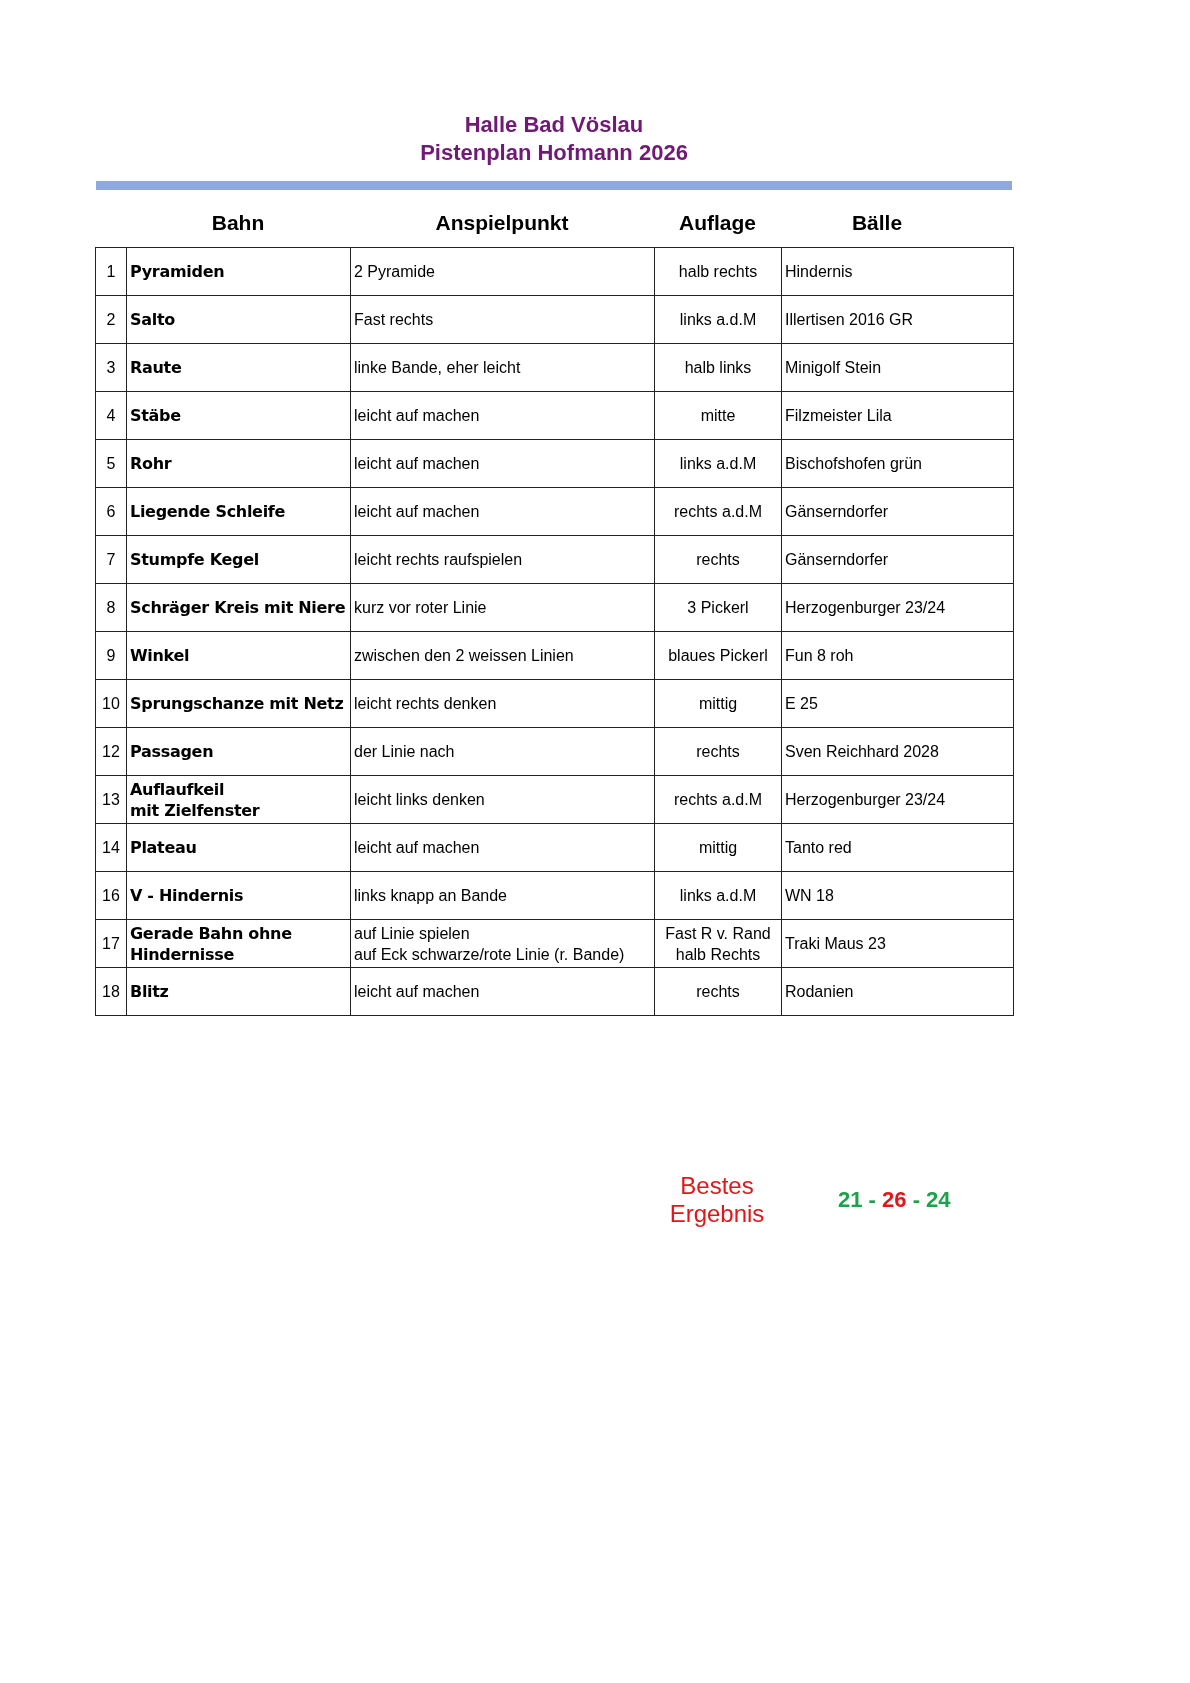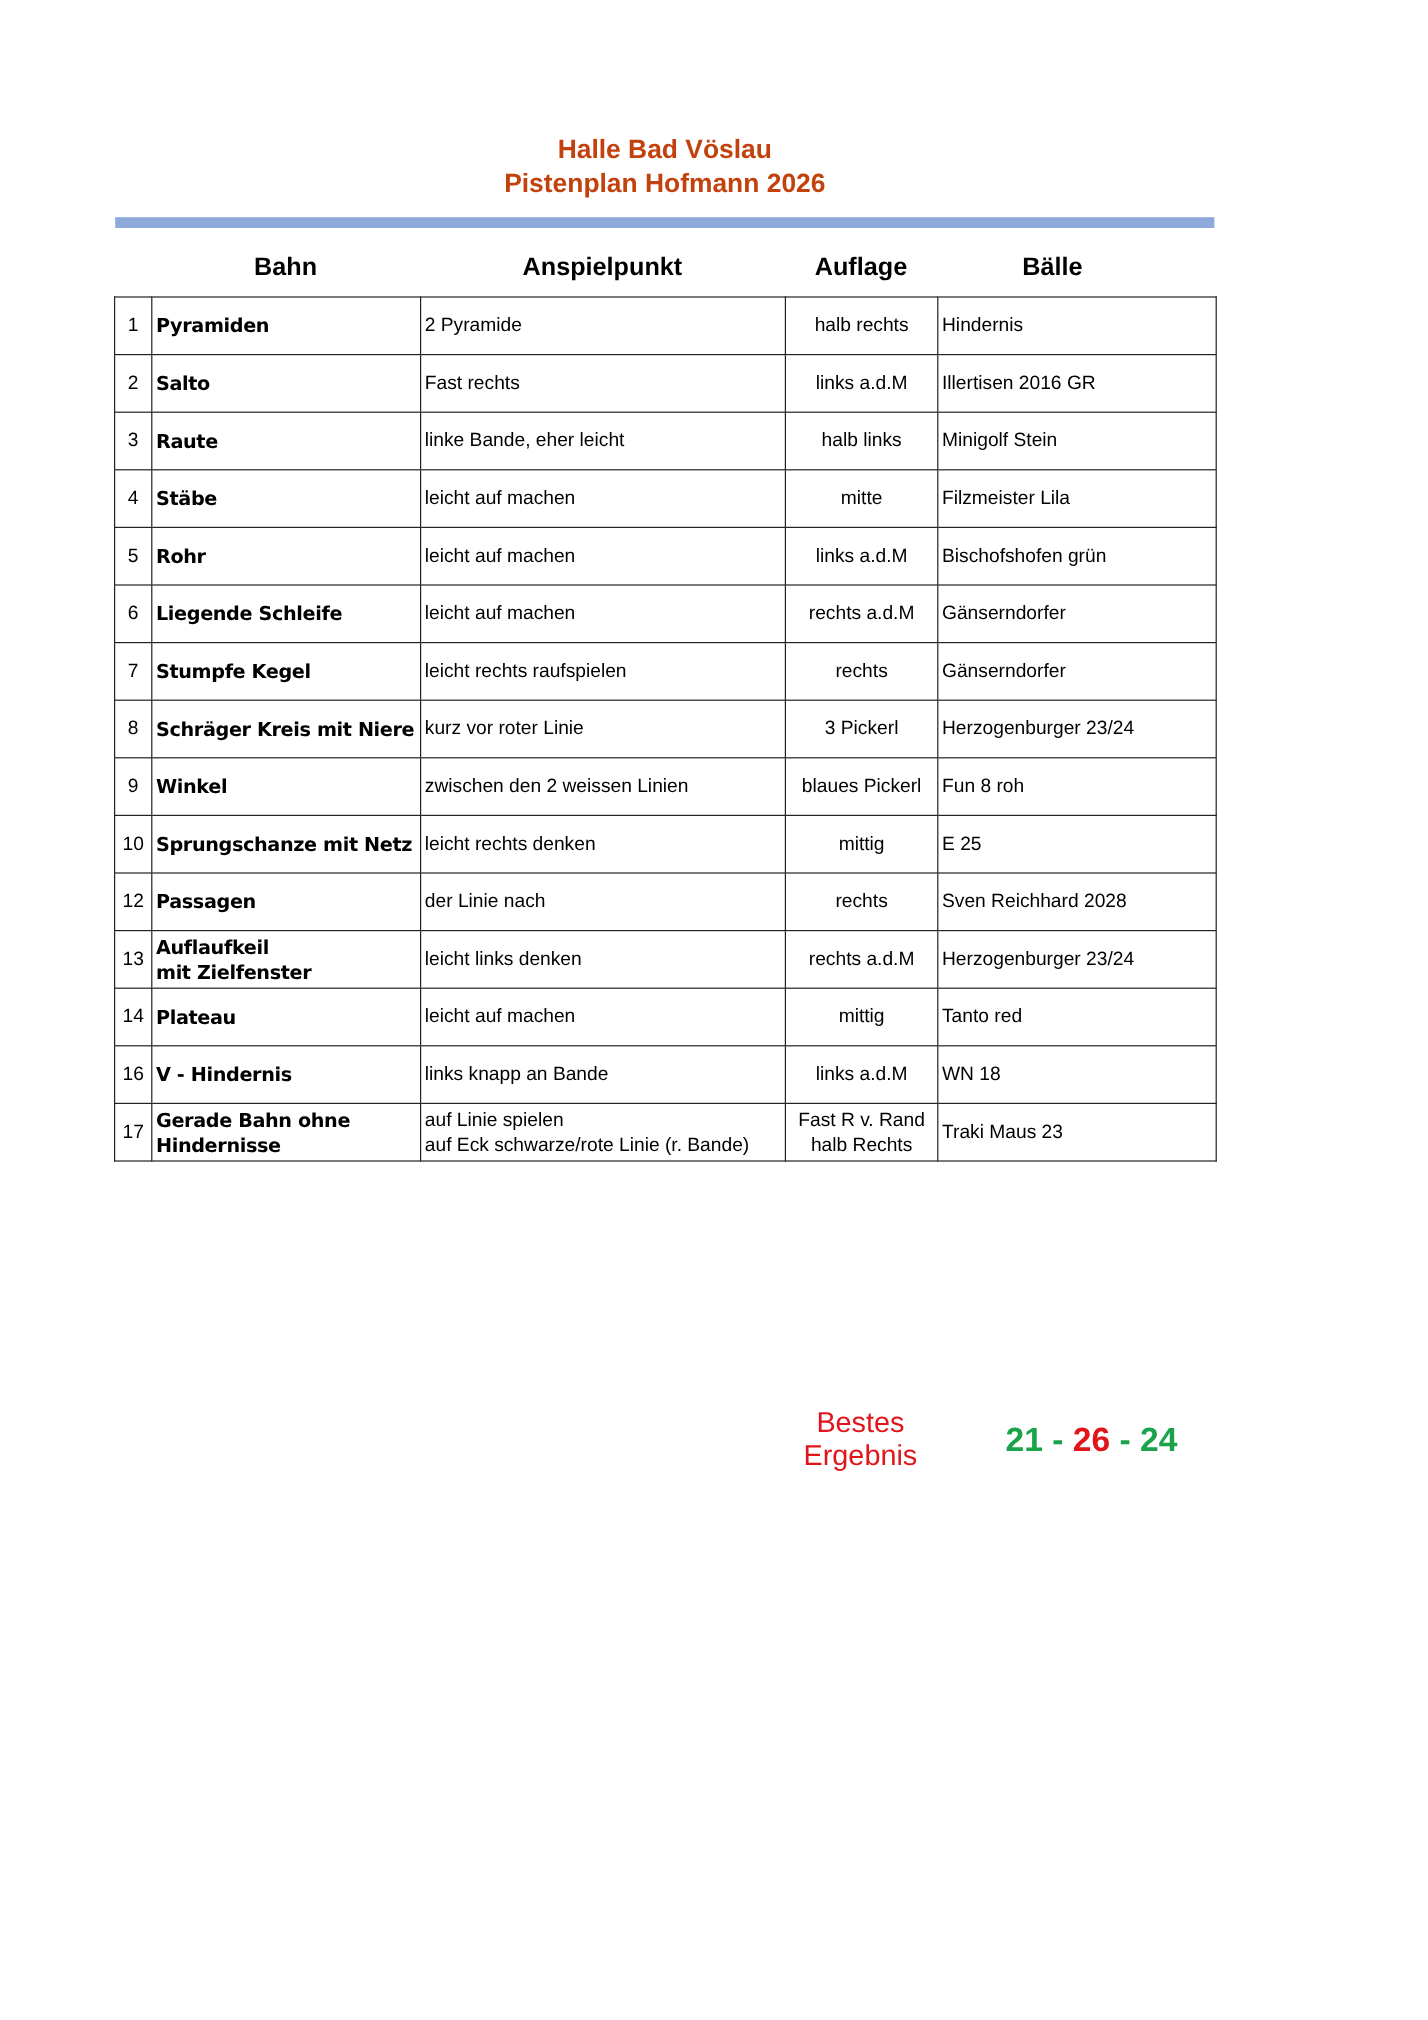--- a/index.html
+++ b/index.html
@@ -13,21 +13,21 @@
       position: relative;
       overflow: hidden;
       font-family: "Liberation Sans", sans-serif;
       color: #000;
     }
     .title {
       position: absolute;
       left: 0;
       width: 1108px;
       text-align: center;
-      color: #c2410c;
+      color: #701a75;
       font-weight: bold;
       font-size: 22px;
       line-height: 28px;
     }
     .title.t1 { top: 111px; }
     .title.t2 { top: 139px; }
     .blue-bar {
       position: absolute;
       left: 96px;
       top: 181px;
@@ -86,21 +86,21 @@
       width: 114px;
       text-align: center;
       color: #e0161b;
       font-size: 24px;
       line-height: 28px;
     }
     .score {
       position: absolute;
       left: 838px;
       top: 1186px;
-      font-size: 28px;
+      font-size: 22px;
       font-weight: bold;
       line-height: 28px;
       white-space: pre;
     }
     .score .g { color: #1aa34a; }
     .score .r { color: #e0161b; }
   </style>
 </head>
 <body>
 
@@ -314,20 +314,33 @@
         <td class="ansp">
           <span>auf Linie spielen</span>
           <span>auf Eck schwarze/rote Linie (r. Bande)</span>
         </td>
         <td class="aufl">
           <span>Fast R v. Rand</span>
           <span>halb Rechts</span>
         </td>
         <td class="balle">Traki Maus 23</td>
       </tr>
+      <tr>
+        <td class="num">18</td>
+        <td class="bahn">
+          <span>Blitz</span>
+        </td>
+        <td class="ansp">
+          <span>leicht auf machen</span>
+        </td>
+        <td class="aufl">
+          <span>rechts</span>
+        </td>
+        <td class="balle">Rodanien</td>
+      </tr>
     </tbody>
 </table>
 
 <div class="best-label">
   <div>Bestes</div>
   <div>Ergebnis</div>
 </div>
 <div class="score"><span class="g">21</span><span class="g"> - </span><span class="r">26</span><span class="g"> - </span><span class="g">24</span></div>
 
 </body></html>

